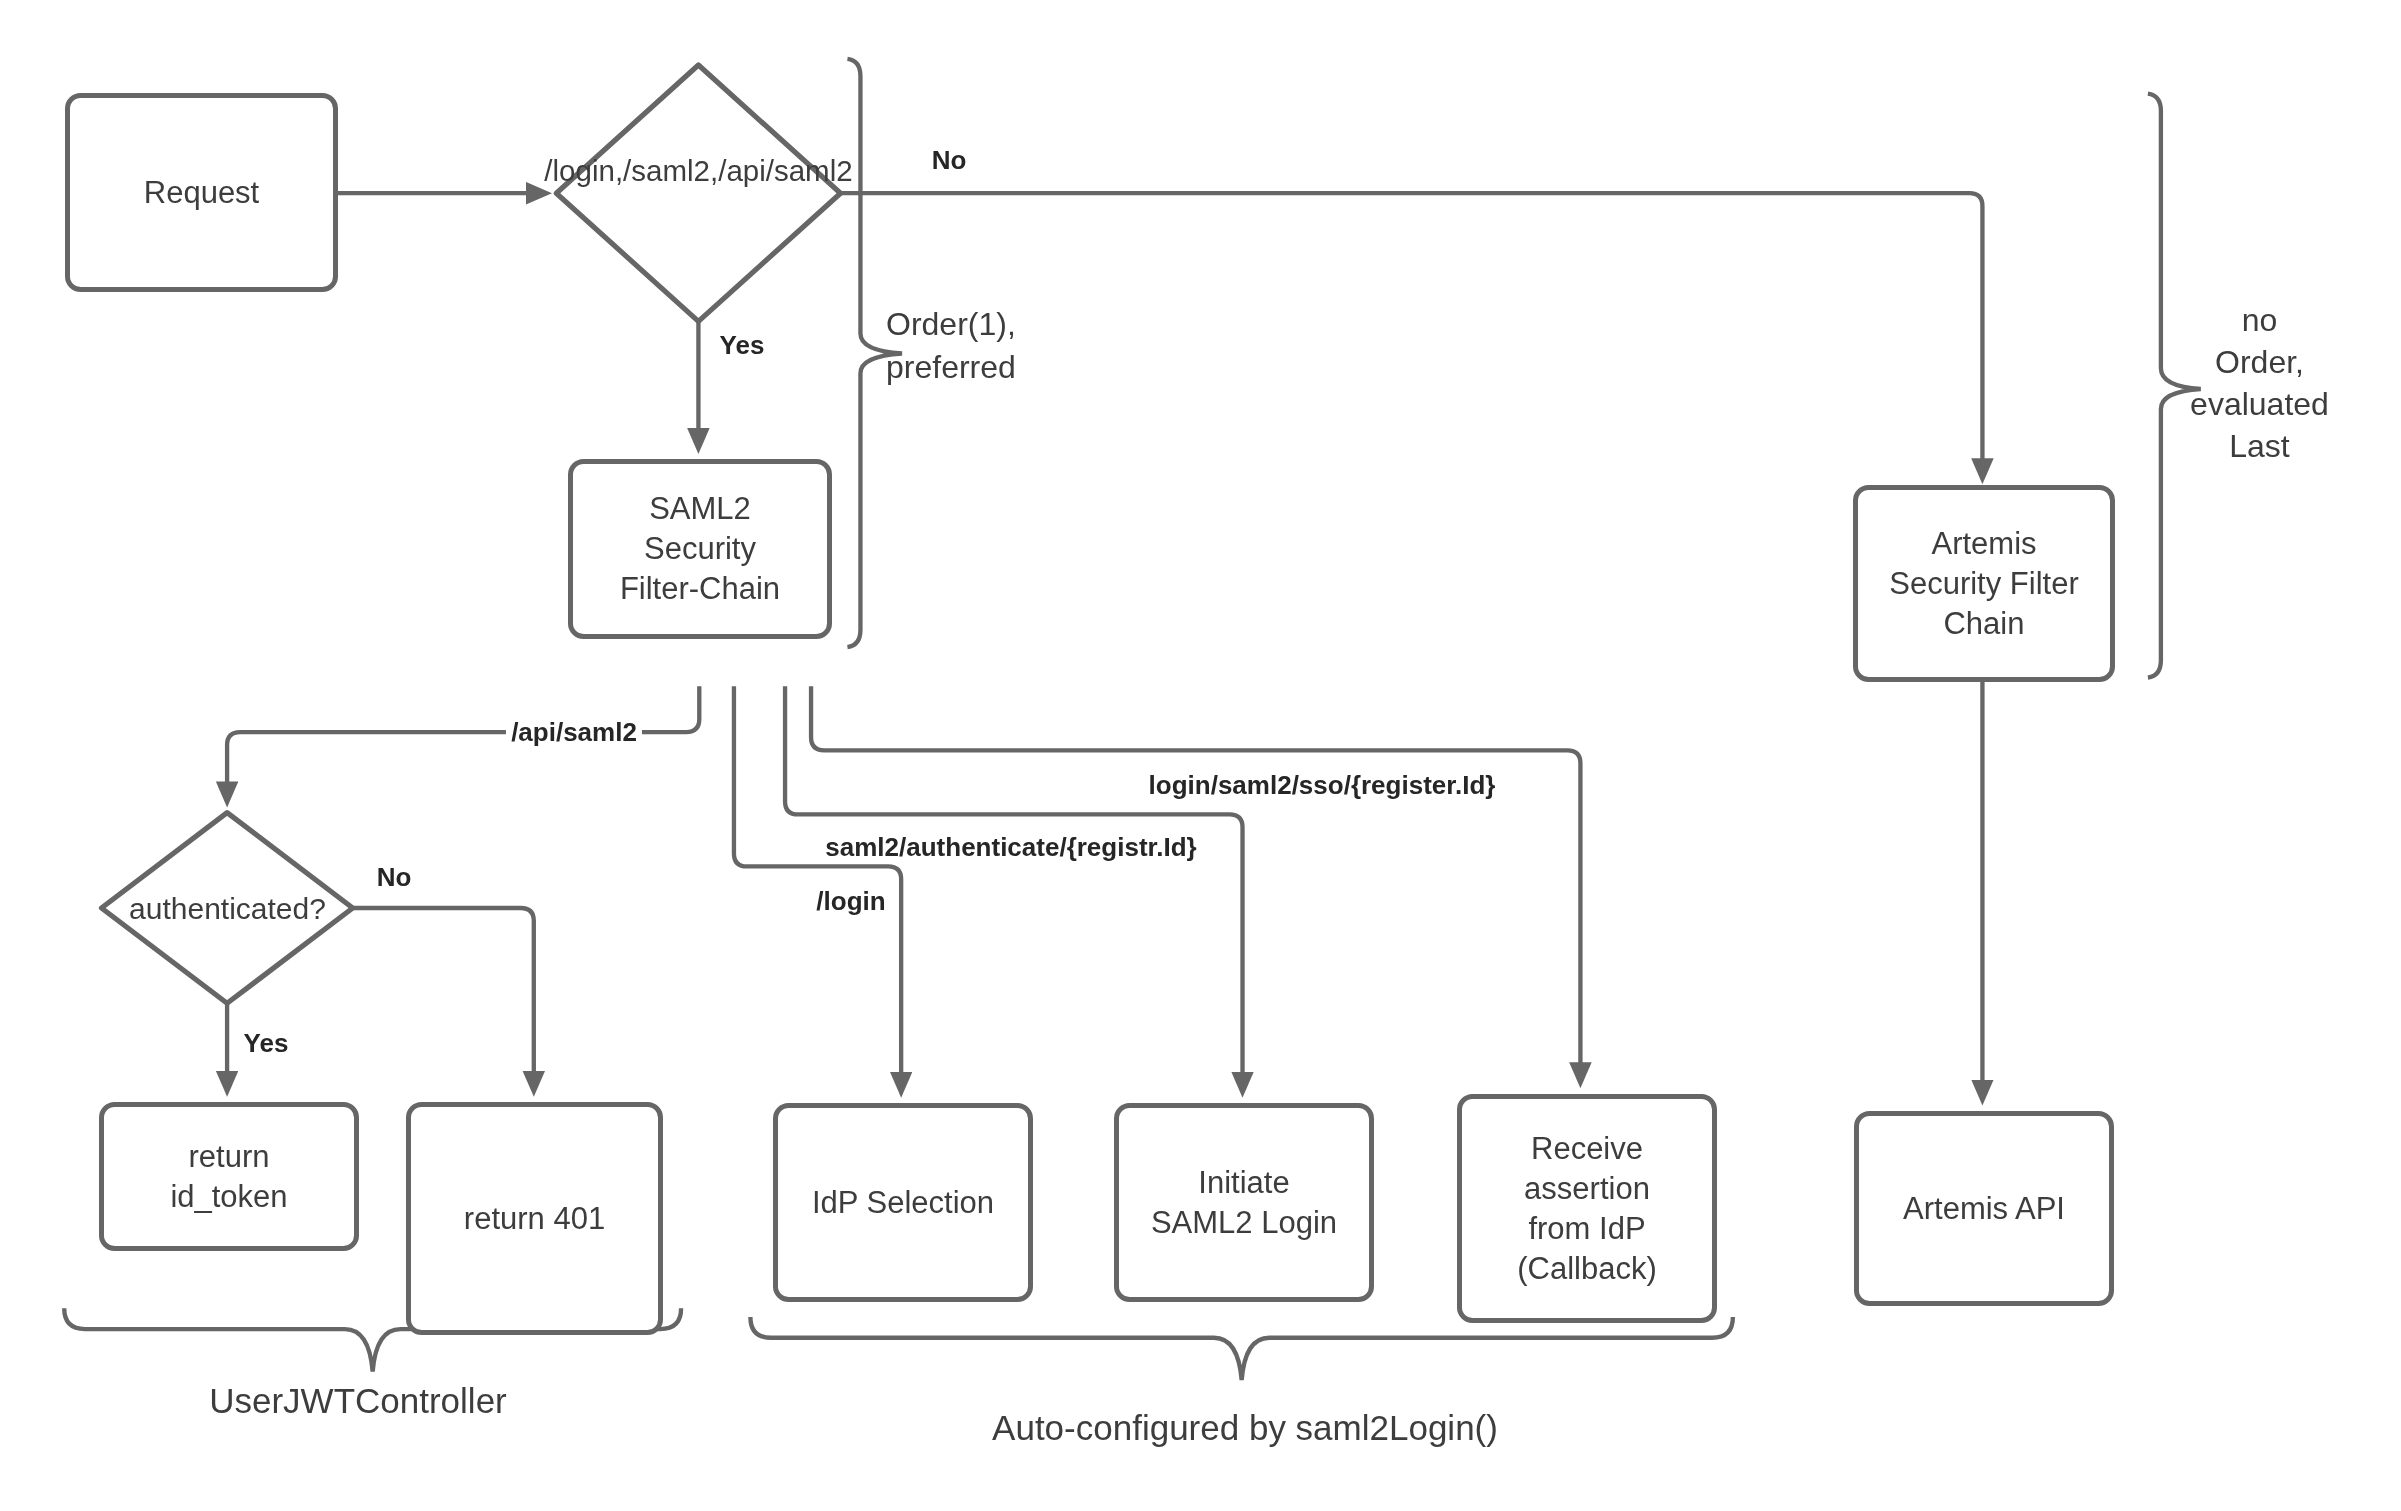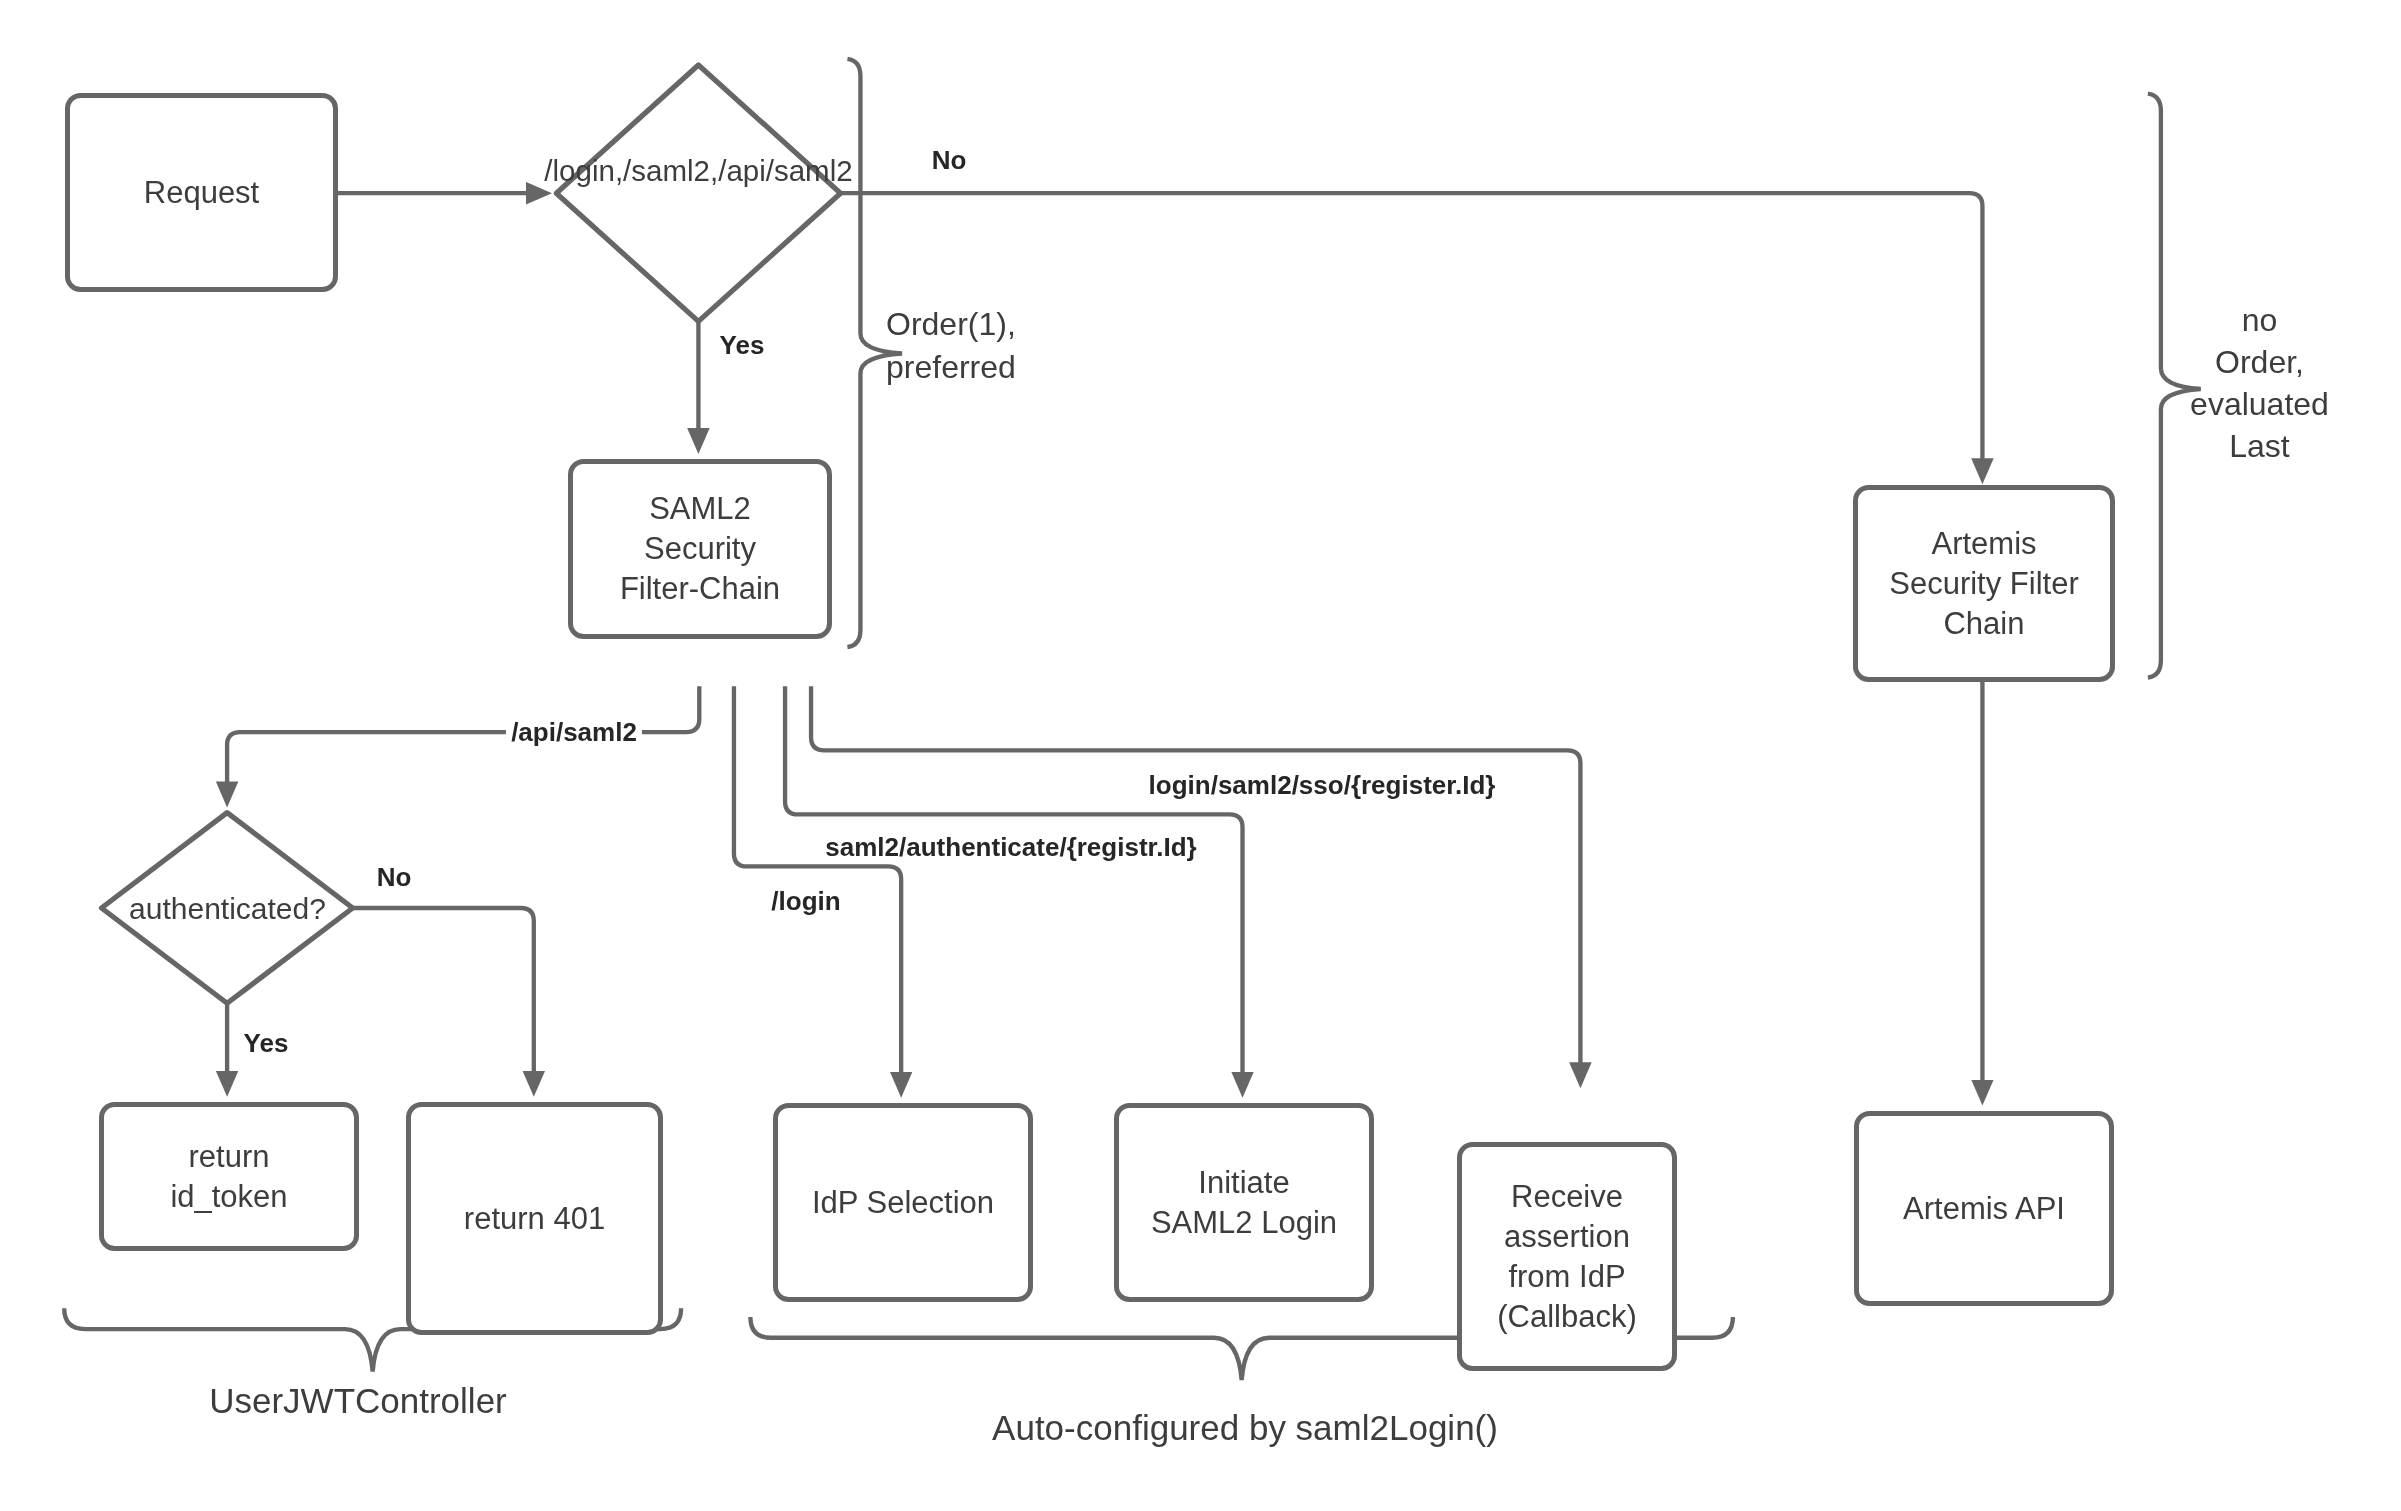--- a/index.html
+++ b/index.html
@@ -100,21 +100,21 @@
     <div>IdP Selection</div>
   </div>
 
   <div class="node" style="left:1114px;top:1103px;width:260px;height:199px;">
     <div>
       <div>Initiate</div>
       <div>SAML2 Login</div>
     </div>
   </div>
 
-  <div class="node" style="left:1457px;top:1142px;width:220px;height:229px;">
+  <div class="node" style="left:1457px;top:1094px;width:260px;height:229px;">
     <div>
       <div>Receive</div>
       <div>assertion</div>
       <div>from IdP</div>
       <div>(Callback)</div>
     </div>
   </div>
 
   <div class="node" style="left:1854px;top:1111px;width:260px;height:195px;">
     <div>Artemis API</div>
@@ -128,21 +128,21 @@
 
   <div class="diamond-text" style="left:80px;top:889px;width:295px;height:38px;font-size:30px;">
     <div>authenticated?</div>
   </div>
 
   <div class="edge-label" style="left:949px;top:160px;">No</div>
   <div class="edge-label" style="left:742px;top:345px;">Yes</div>
   <div class="edge-label" style="left:574px;top:732px;">/api/saml2</div>
   <div class="edge-label" style="left:394px;top:877px;">No</div>
   <div class="edge-label" style="left:266px;top:1043px;">Yes</div>
-  <div class="edge-label" style="left:806px;top:901px;">/login</div>
+  <div class="edge-label" style="left:851px;top:901px;">/login</div>
   <div class="edge-label" style="left:1011px;top:847px;">saml2/authenticate/{registr.Id}</div>
   <div class="edge-label" style="left:1322px;top:785px;">login/saml2/sso/{register.Id}</div>
 
   <div class="annot" style="left:886px;top:303px;">
     <div>Order(1),</div>
     <div>preferred</div>
   </div>
 
   <div class="annot centered" style="left:2173px;top:299px;width:173px;line-height:42px;">
     <div>no</div>

